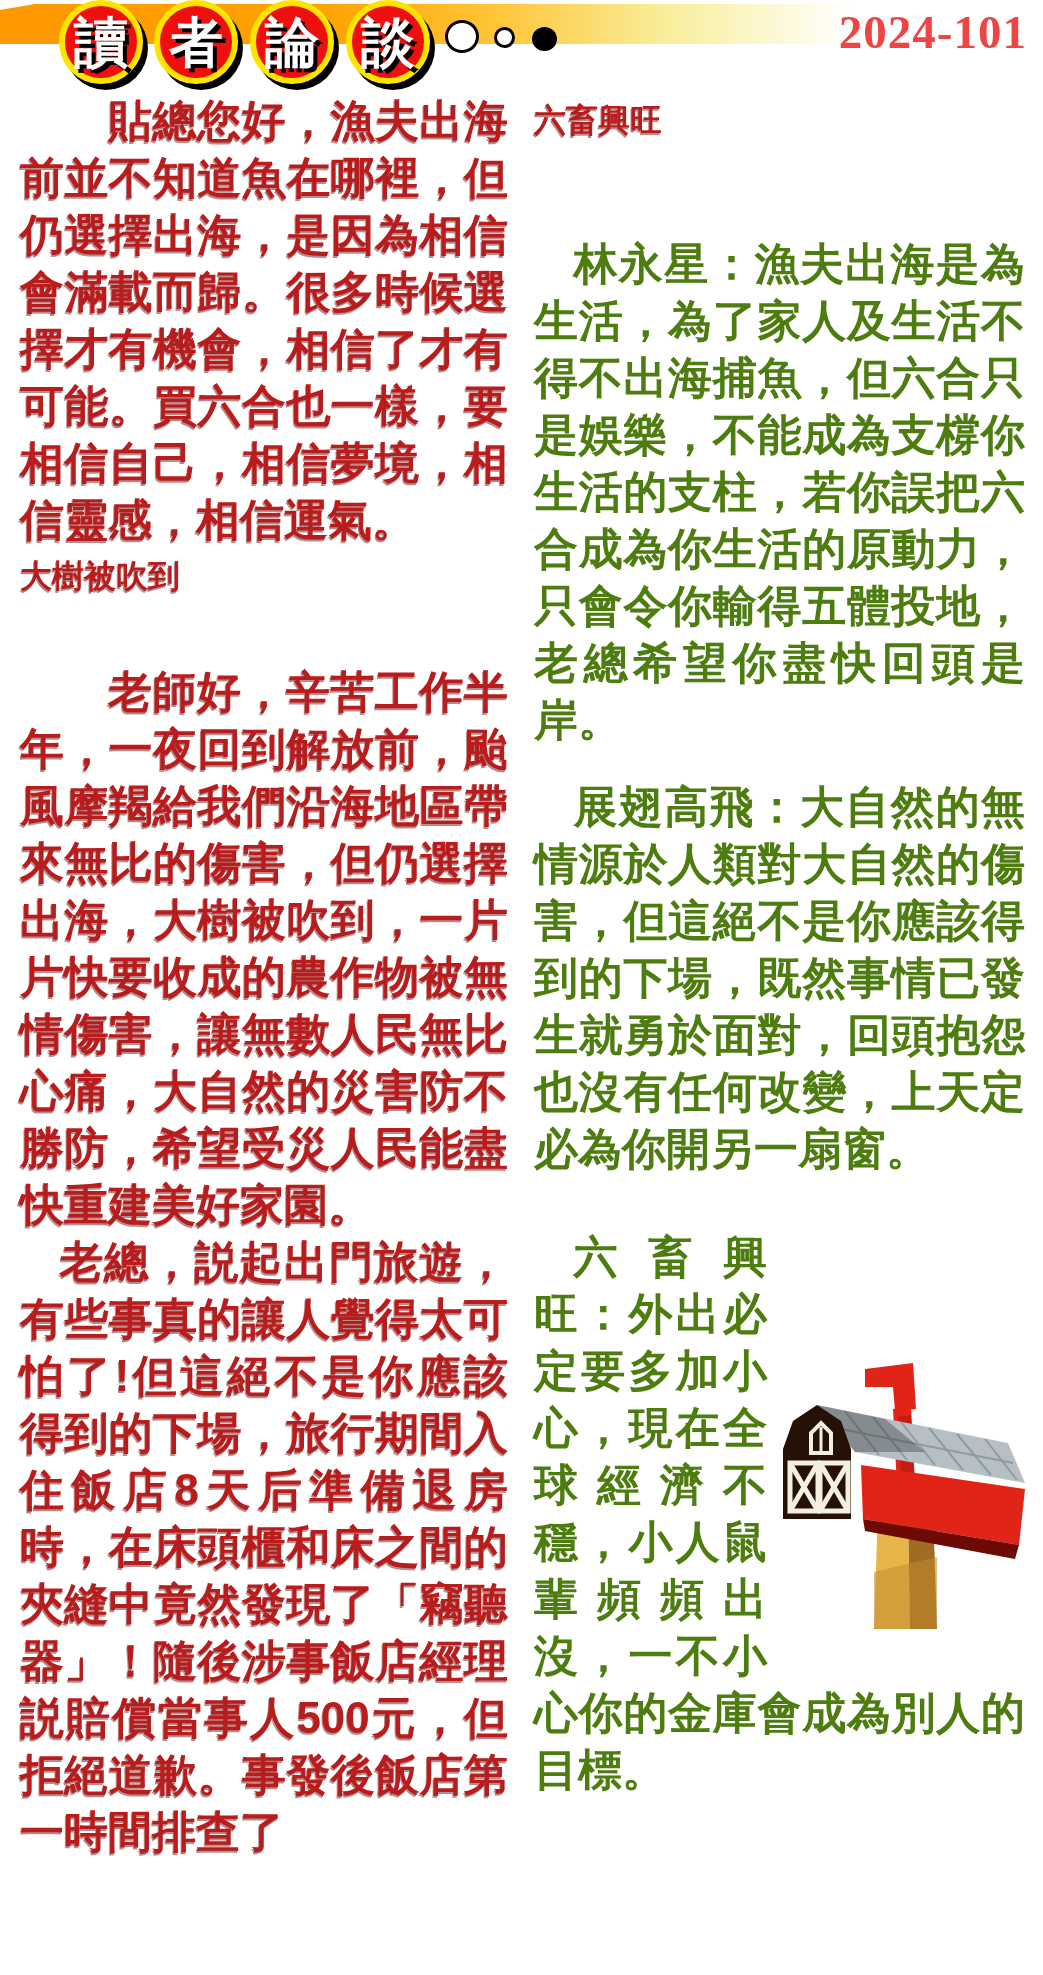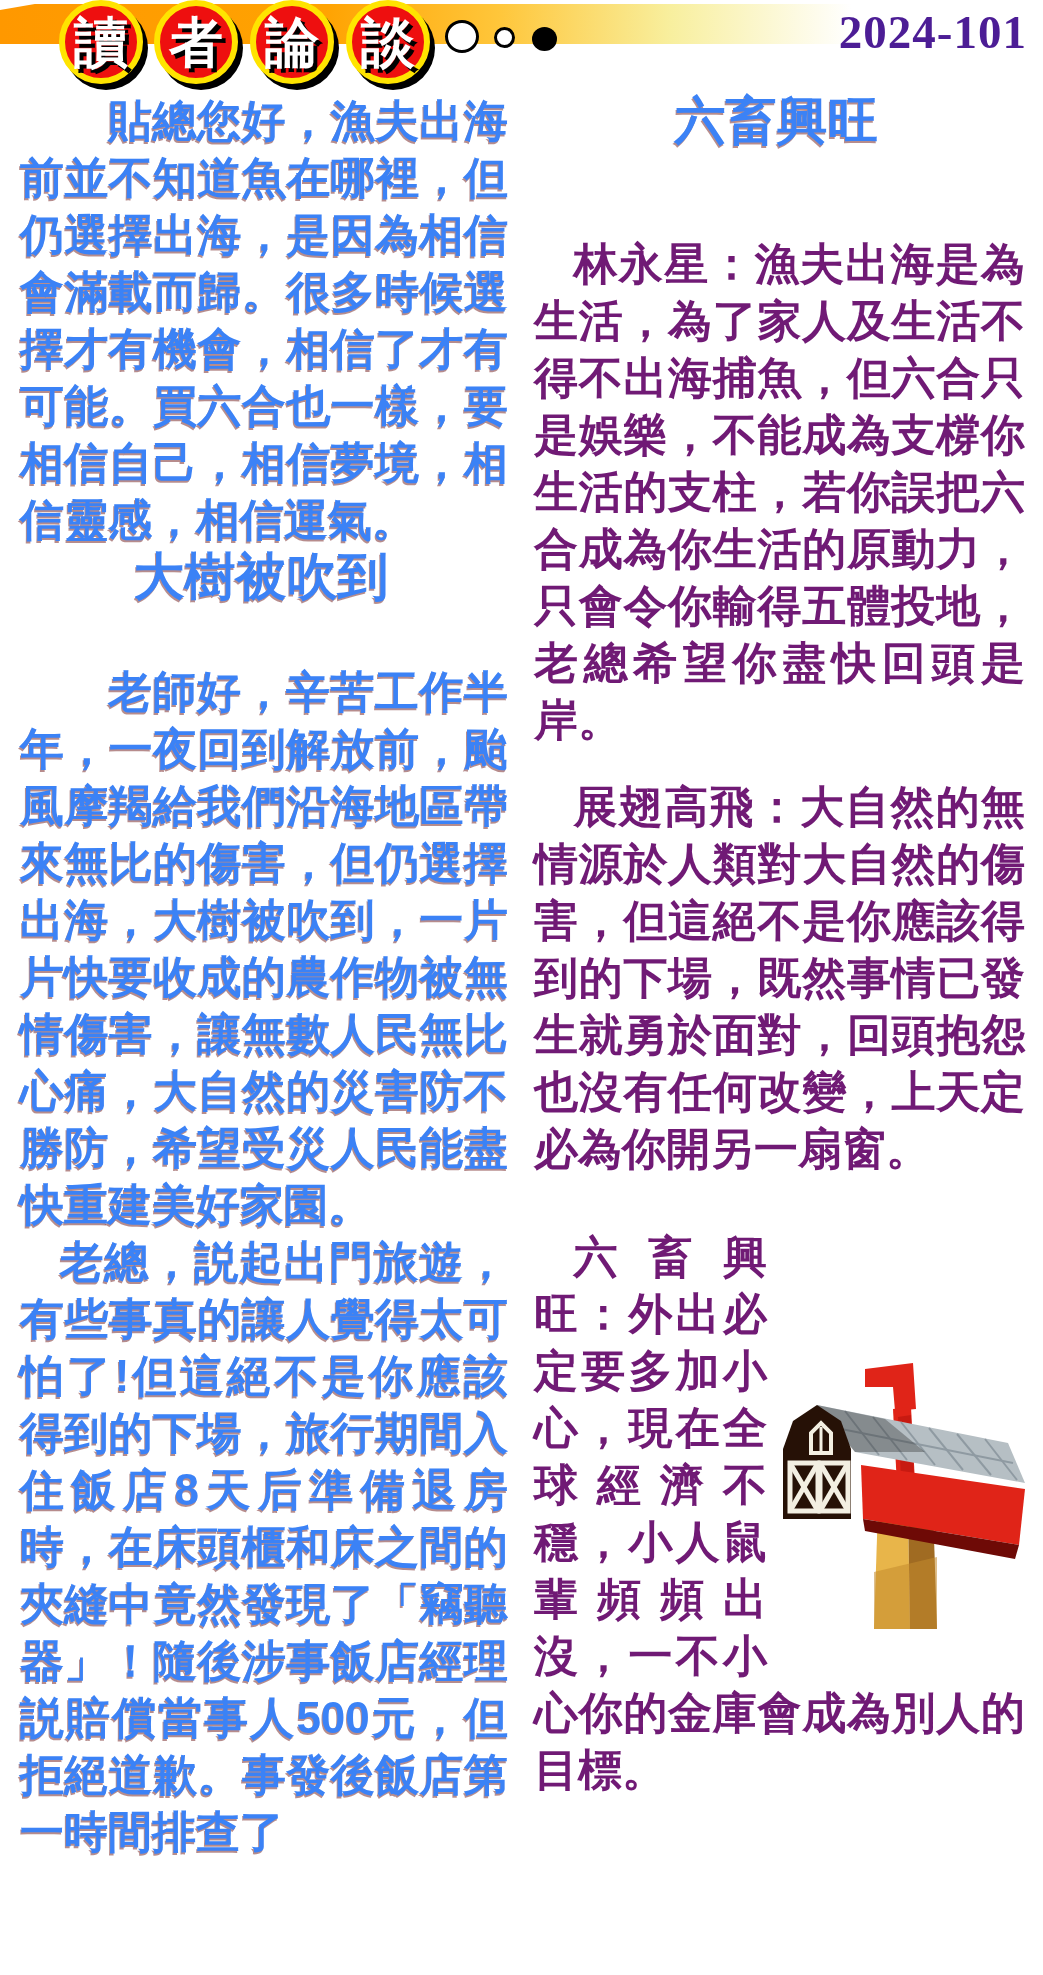--- a/index.html
+++ b/index.html
@@ -28,40 +28,40 @@
     color:#ffffff; font-size:54px; font-weight:bold; line-height:1;
     text-shadow:4px 4px 0 #000;
   }
   .dot { position:absolute; border-radius:50%; }
   .dot-lg { left:445px; top:20px; width:34px; height:33px; background:#fff; border:3px solid #000; }
   .dot-sm { left:494px; top:27px; width:21px; height:21px; background:#fff; border:3px solid #000; }
   .dot-fill { left:532px; top:27px; width:25px; height:24px; background:#000; }
   .page-number {
     position:absolute; top:5px; right:16px;
     font-family:"Liberation Serif","DejaVu Serif",serif;
-    font-size:47px; font-weight:600; color:#4c1d95; letter-spacing:1px;
+    font-size:47px; font-weight:600; color:#ef4444; letter-spacing:1px;
   }
   
   .columns {
     position:absolute; top:92px; left:20px; width:1005px;
     display:flex; gap:26px;
   }
   .col { width:488px; }
   .col-right { width:491px; }
   .body-text {
     font-size:44px; line-height:57px; font-weight:600;
     text-align:justify; text-justify:inter-character;
   }
-  .red  { color:#3b82f6; text-shadow:-1px 2px 0 rgba(96,0,0,0.45); }
-  .blk  { color:#701a75; }
+  .red  { color:#b91c1c; text-shadow:-1px 2px 0 rgba(96,0,0,0.45); }
+  .blk  { color:#4d7c0f; }
   .ind2 { text-indent:2em; }
   .ind1 { text-indent:0.9em; }
   .sig {
-    font-size:51px; line-height:57px; font-weight:600;
-    text-align:center; padding-right:6px;
+    font-size:32px; line-height:57px; font-weight:600;
+    text-align:left; padding-right:6px;
   }
   .gap-after { margin-bottom:58px; }
   .reply-1 { margin-top:86px; }
   .reply-2 { margin-top:30px; }
   .reply-3 { margin-top:51px; }
   
   .mailbox {
     float:right; width:250px; height:272px;
     margin:180px 0 0 8px;
   }

